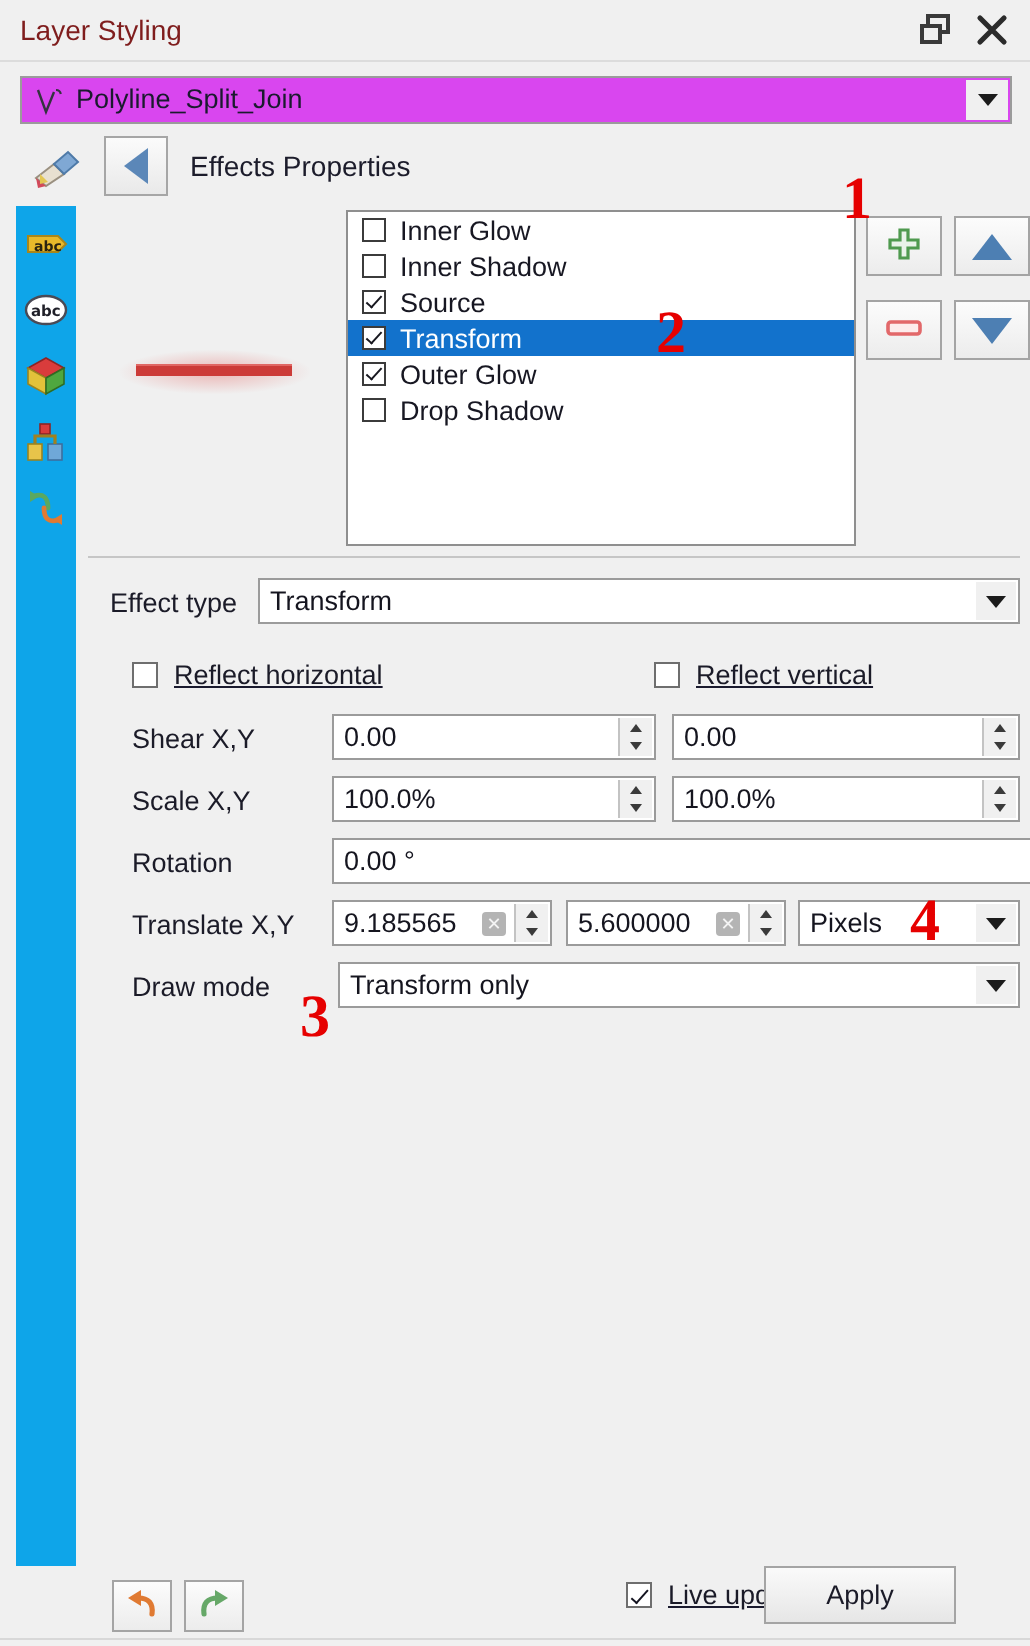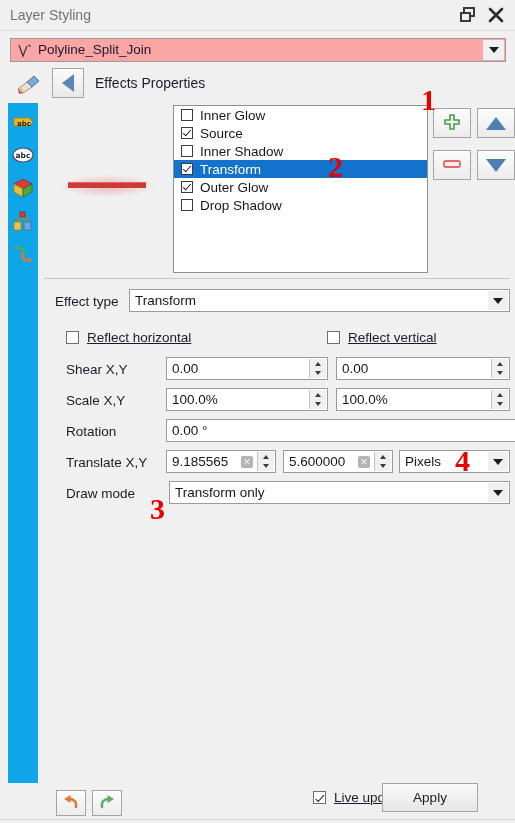--- a/index.html
+++ b/index.html
@@ -25,38 +25,38 @@
     left: 0; top: 0;
     width: 515px; height: 31px;
     background: #f0f0f0;
     border-bottom: 1px solid #dcdcdc;
     box-sizing: border-box;
   }
   .titlebar-text {
     position: absolute;
     left: 10px; top: 7px;
     font-size: 14px;
-    color: #737373;
+    color: #7f1d1d;
   }
   .title-btn {
     position: absolute;
     top: 4px;
     width: 22px; height: 22px;
     cursor: pointer;
   }
   .title-btn svg { display: block; }
   #undock-btn { right: 36px; }
   #close-btn  { right: 8px; }
 
   
   .layer-combo {
     position: absolute;
     left: 10px; top: 38px;
     width: 496px; height: 24px;
-    background: #fca5a5;
+    background: #d946ef;
     border: 1px solid #9b9b9b;
     box-sizing: border-box;
     cursor: pointer;
   }
   .layer-combo-icon {
     position: absolute;
     left: 5px; top: 3px;
     width: 18px; height: 18px;
   }
   .layer-combo-label {
@@ -485,26 +485,26 @@
     <div class="preview-glow"></div>
     <div class="preview-line"></div>
   </div>
 
   <div class="fx-list" id="fx-list">
       <div class="fx-row">
         <span class="fx-cb"></span>
         <span class="fx-label">Inner Glow</span>
       </div>
       <div class="fx-row">
+        <span class="fx-cb"></span>
+        <span class="fx-label">Inner Shadow</span>
+      </div>
+      <div class="fx-row">
         <span class="fx-cb checked"></span>
         <span class="fx-label">Source</span>
-      </div>
-      <div class="fx-row">
-        <span class="fx-cb"></span>
-        <span class="fx-label">Inner Shadow</span>
       </div>
       <div class="fx-row selected">
         <span class="fx-cb checked"></span>
         <span class="fx-label">Transform</span>
       </div>
       <div class="fx-row">
         <span class="fx-cb checked"></span>
         <span class="fx-label">Outer Glow</span>
       </div>
       <div class="fx-row">

